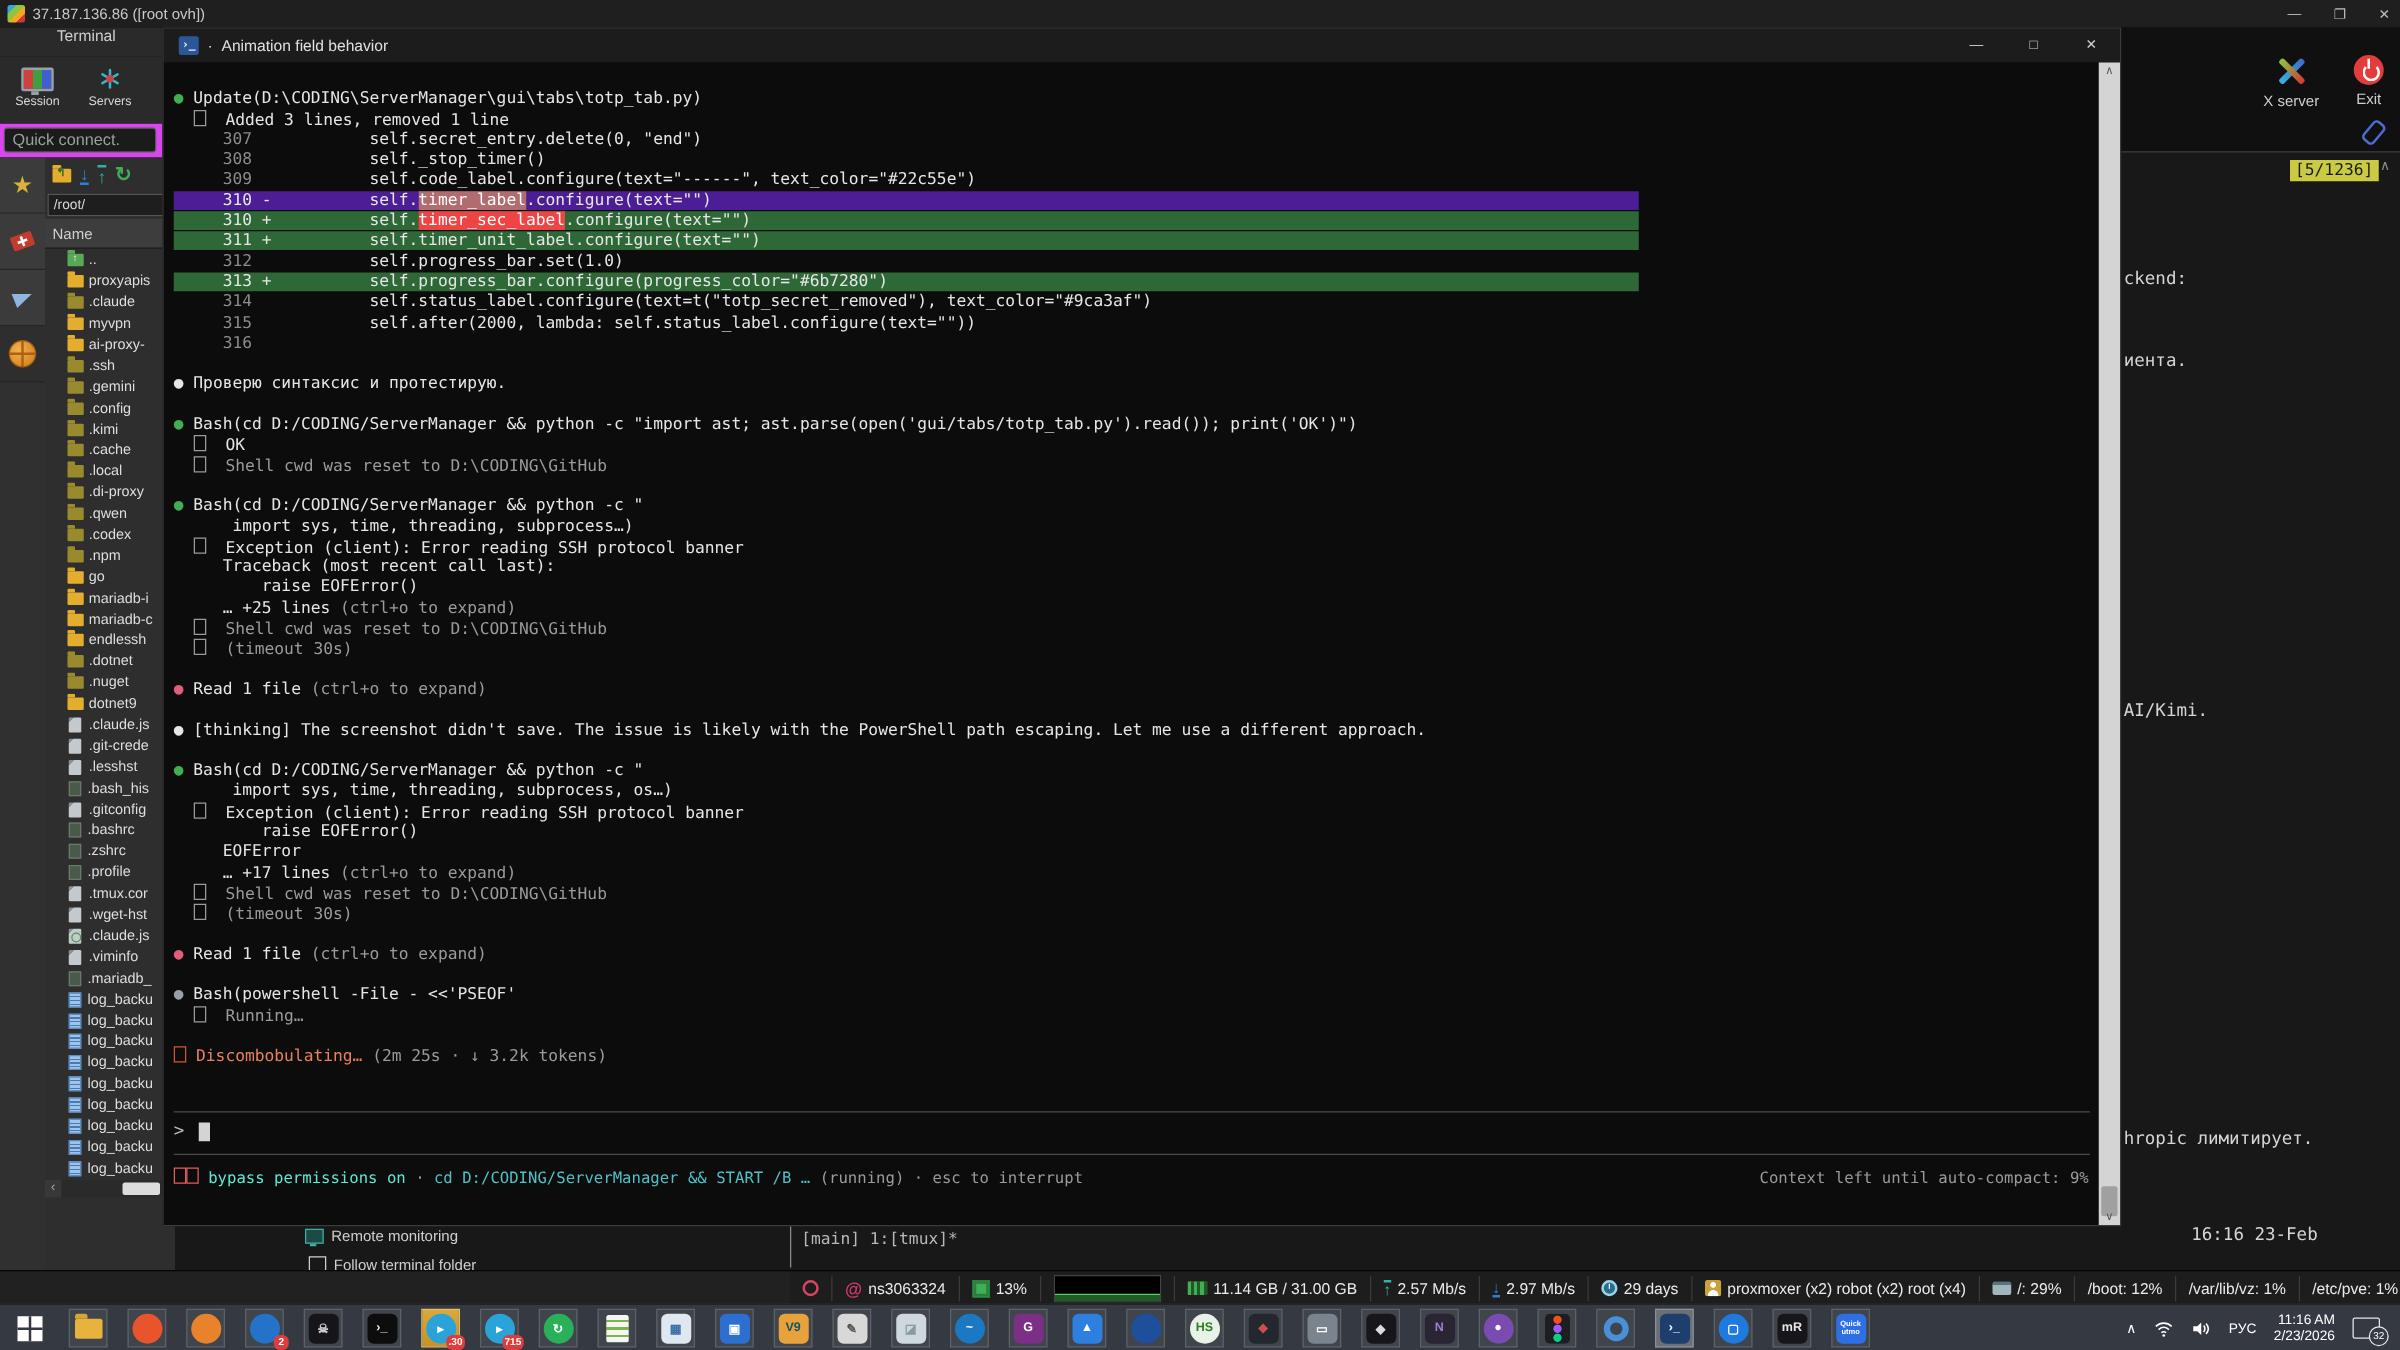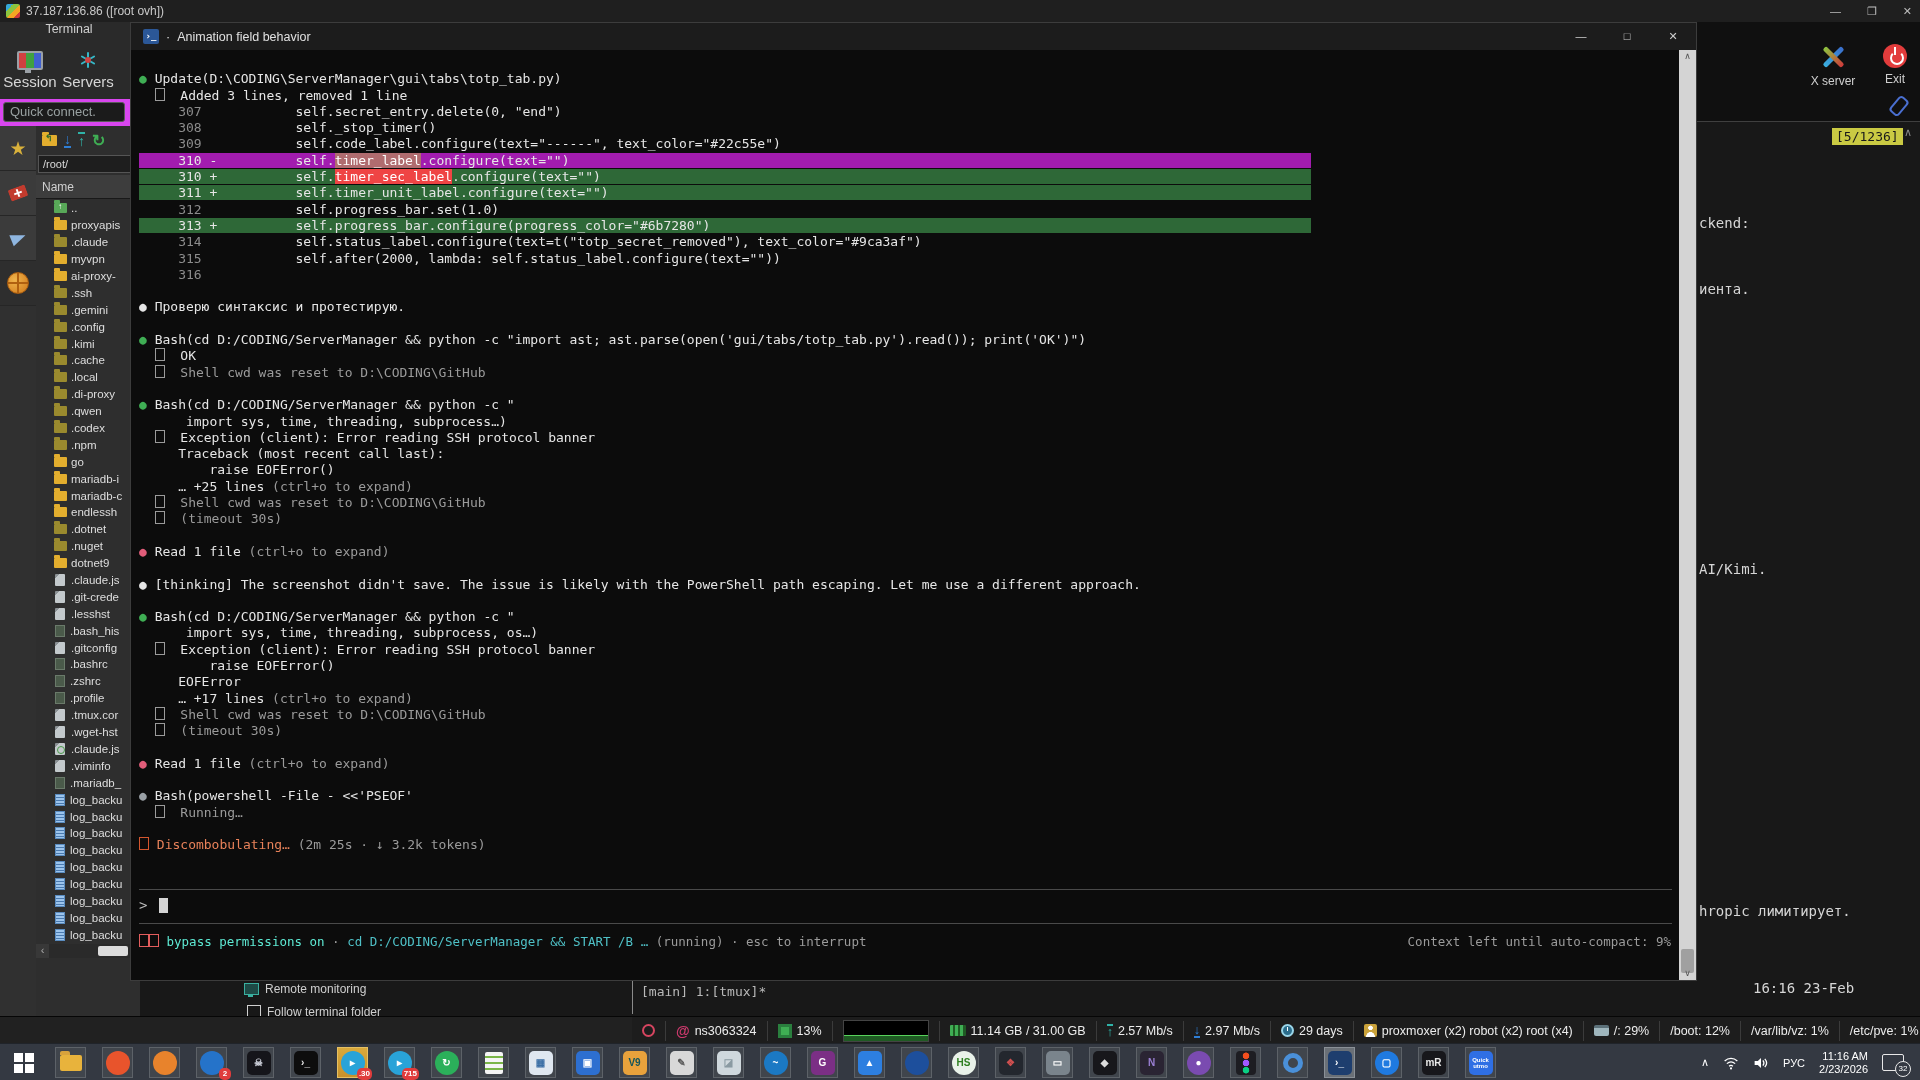--- a/index.html
+++ b/index.html
@@ -10,21 +10,21 @@
   
   .mx-titlebar{left:0;top:0;width:1920px;height:22px;background:#1f1f1f;color:#c9c9c9;
                font-size:12px;display:flex;align-items:center;}
   .mx-logo{width:14px;height:14px;margin:0 6px 0 6px;border-radius:2px;
            background:linear-gradient(135deg,#35a8d8 25%,#8cc63f 25% 50%,#f5a623 50% 75%,#d0393b 75%);}
   .mx-winbtns{position:absolute;right:8px;top:0;height:22px;display:flex;gap:26px;color:#bdbdbd;font-size:11px;align-items:center;}
   .mx-winbtns span{cursor:default;}
   .mx-menubar{left:0;top:22px;width:130px;height:23px;background:#2a2a2a;color:#cfcfcf;font-size:12.5px;
               display:flex;gap:14px;align-items:center;padding-left:8px;box-sizing:border-box;flex-direction:column;}
   .mx-ribbon{left:0;top:45px;width:130px;height:54px;background:#2a2a2a;display:flex;gap:6px;padding-left:4px;box-sizing:border-box;}
-  .rb-btn{width:52px;height:50px;display:flex;flex-direction:column;align-items:center;justify-content:center;gap:3px;color:#d6d6d6;font-size:15px;}
+  .rb-btn{width:52px;height:50px;display:flex;flex-direction:column;align-items:center;justify-content:center;gap:3px;color:#d6d6d6;font-size:10px;}
   .sess-ic{width:22px;height:15px;border:2px solid #9aa0a6;border-radius:2px;position:relative;
            background:linear-gradient(90deg,#d04040 33%,#40a040 33% 66%,#4060d0 66%);}
   .sess-ic::after{content:"";position:absolute;left:6px;bottom:-5px;width:6px;height:3px;background:#9aa0a6;}
   .srv-ic{width:20px;height:20px;position:relative;}
   .srv-ic i{position:absolute;left:9px;top:2px;width:2px;height:16px;background:#35b8c8;border-radius:1px;}
   .srv-ic i.b2{transform:rotate(60deg);} .srv-ic i.b3{transform:rotate(120deg);}
   .srv-ic i.dot{left:7px;top:7px;width:6px;height:6px;background:#d04040;border-radius:50%;}
   .quickrow{left:0;top:99px;width:130px;height:27px;background:#d946ef;}
   .quick-input{position:absolute;left:3px;top:3px;width:114px;height:18px;background:#1b1b1b;border:1px solid #5a5a5a;
                border-radius:3px;color:#98a0a0;font-size:13px;line-height:18px;padding-left:6px;box-sizing:content-box;}
@@ -167,21 +167,21 @@
   .cl-btns span{width:46px;text-align:center;line-height:27px;color:#cfcfcf;font-size:11px;}
   .cl-content{position:absolute;left:0;top:27px;right:17px;bottom:0;background:#0c0c0c;overflow:hidden;
               padding:5px 0 0 8px;}
   .tline{height:16.3px;white-space:pre;font:13px "DejaVu Sans Mono",monospace;}
   .sg-n{color:#8c8c8c;} .sg-w{color:#e6e6e6;} .sg-d{color:#9b9b9b;}
   .sg-gb{color:#3fae54;} .sg-rb{color:#e25d7a;} .sg-ob{color:#9aa0a6;}
   .sg-or{color:#e8825a;} .sg-cy{color:#4fc1c7;} .sg-red{color:#5eead4;}
   .tofu{display:inline-block;width:8px;height:11px;border:1px solid #9b9b9b;vertical-align:-1px;}
   .tofu-o{border-color:#d4562e;} .tofu-r{border-color:#e25d5d;}
   .band{display:inline-block;width:1172px;}
-  .band-r{background:#a21caf;} .band-g{background:#2e6837;}
+  .band-r{background:#4c1d95;} .band-g{background:#2e6837;}
   .sg-hr{background:#b06c6f;color:#fff;} .sg-hg{background:#ef4444;color:#fff;}
   .csep{position:absolute;left:8px;right:24px;border-top:1px solid #4a4a4a;}
   .cprompt{position:absolute;left:8px;top:872px;height:20px;font:14px "DejaVu Sans Mono",monospace;color:#bbb;display:flex;align-items:center;}
   .cursor{display:inline-block;width:9px;height:15px;background:#d4d4d4;margin-left:12px;}
   .cstatus{position:absolute;left:8px;right:25px;top:908px;height:20px;display:flex;justify-content:space-between;
            font:12.5px "DejaVu Sans Mono",monospace;white-space:pre;align-items:center;}
   .cl-scroll{position:absolute;right:0;top:27px;width:17px;bottom:0;background:#d4d4d4;}
   .cl-scroll .sarrow{position:absolute;left:0;width:17px;height:13px;color:#555;font-size:9px;text-align:center;line-height:13px;}
   .cl-scroll .sthumb{position:absolute;left:2px;top:899px;width:13px;height:24px;background:#a0a0a0;border-radius:2px;}
 

